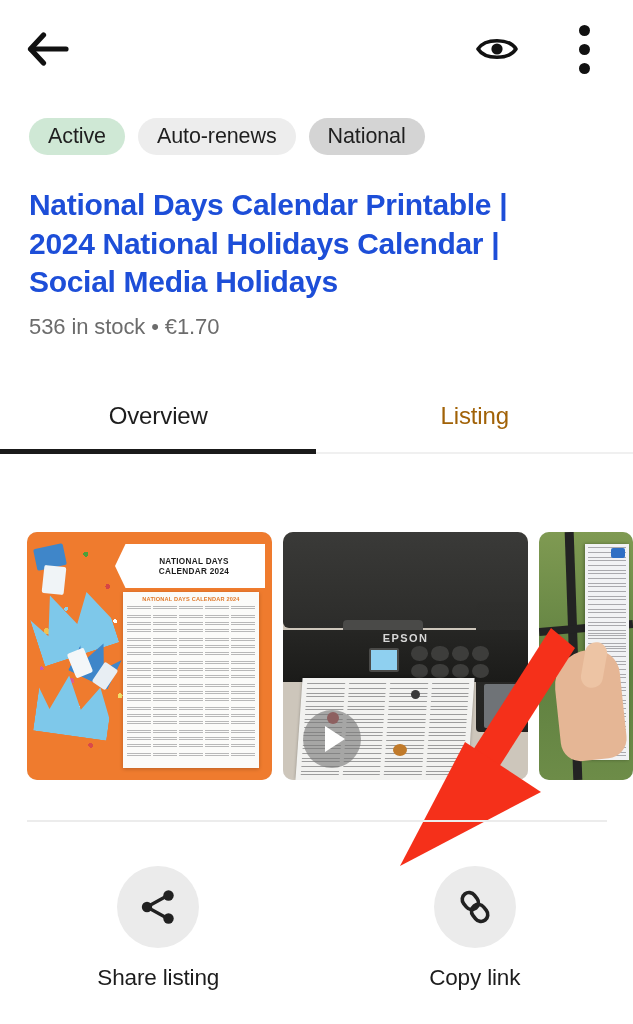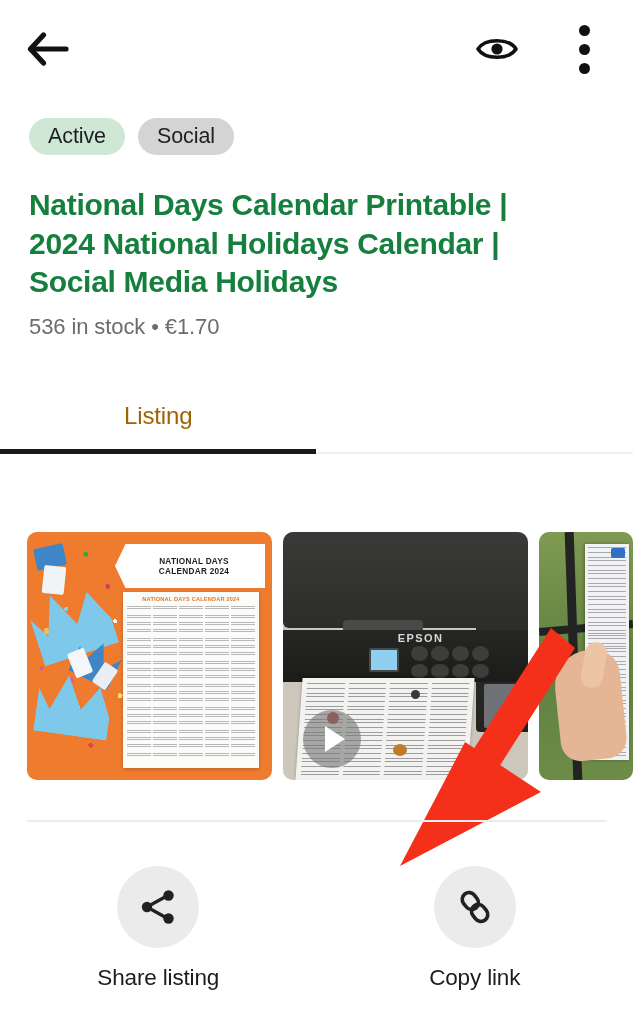--- a/index.html
+++ b/index.html
@@ -86,21 +86,21 @@
   .badge-digital { background: #d4d4d4; }
 
   
   .title {
     position: absolute;
     top: 186px; left: 29px;
     width: 540px;
     font-size: 30px;
     line-height: 38.5px;
     font-weight: bold;
-    color: #15803d;
+    color: #1d4ed8;
     letter-spacing: -0.3px;
   }
   .subtitle {
     position: absolute;
     top: 314px; left: 29px;
     font-size: 22px;
     color: #6c6c6c;
     letter-spacing: -0.1px;
   }
 
@@ -272,21 +272,21 @@
   }
   .t2-lid {
     position: absolute; left: 60px; top: 88px; width: 80px; height: 14px;
     background: #4a4a48; border-radius: 4px;
   }
   .t2-panel {
     position: absolute; left: 0; top: 98px; width: 100%; height: 52px;
     background: linear-gradient(#262624, #1b1b19);
   }
   .t2-brand {
-    position: absolute; left: 15px; top: 100px; width: 100%;
+    position: absolute; left: 0; top: 100px; width: 100%;
     text-align: center;
     color: #d8d8d8;
     font-size: 11px;
     font-weight: bold;
     letter-spacing: 1.4px;
   }
   .t2-screen {
     position: absolute; left: 86px; top: 116px; width: 30px; height: 24px;
     background: #8fd0f0; border: 2px solid #4a4a48; border-radius: 2px;
   }
@@ -460,27 +460,29 @@
       <span class="dots-col">
         <span class="dot"></span>
           <span class="dot"></span>
           <span class="dot"></span>
       </span>
     </div>
   </div>
 
   <div class="badges">
     <span class="badge badge-active">Active</span>
-    <span class="badge badge-digital">Social</span>
+    <span class="badge badge-renews">Auto-renews</span>
+    <span class="badge badge-digital">National</span>
   </div>
 
   <div class="title">National Days Calendar Printable | 2024 National Holidays Calendar | Social Media Holidays</div>
   <div class="subtitle">536 in stock • €1.70</div>
 
   <div class="tabs">
+    <div class="tab tab-active">Overview</div>
     <div class="tab tab-inactive">Listing</div>
   </div>
   <div class="tabs-rule"></div>
   <div class="tab-underline"></div>
 
   <div class="thumbs">
 
     <div class="thumb">
       <div class="t1-bg"></div>
       <div class="t1-strip s1"></div>

